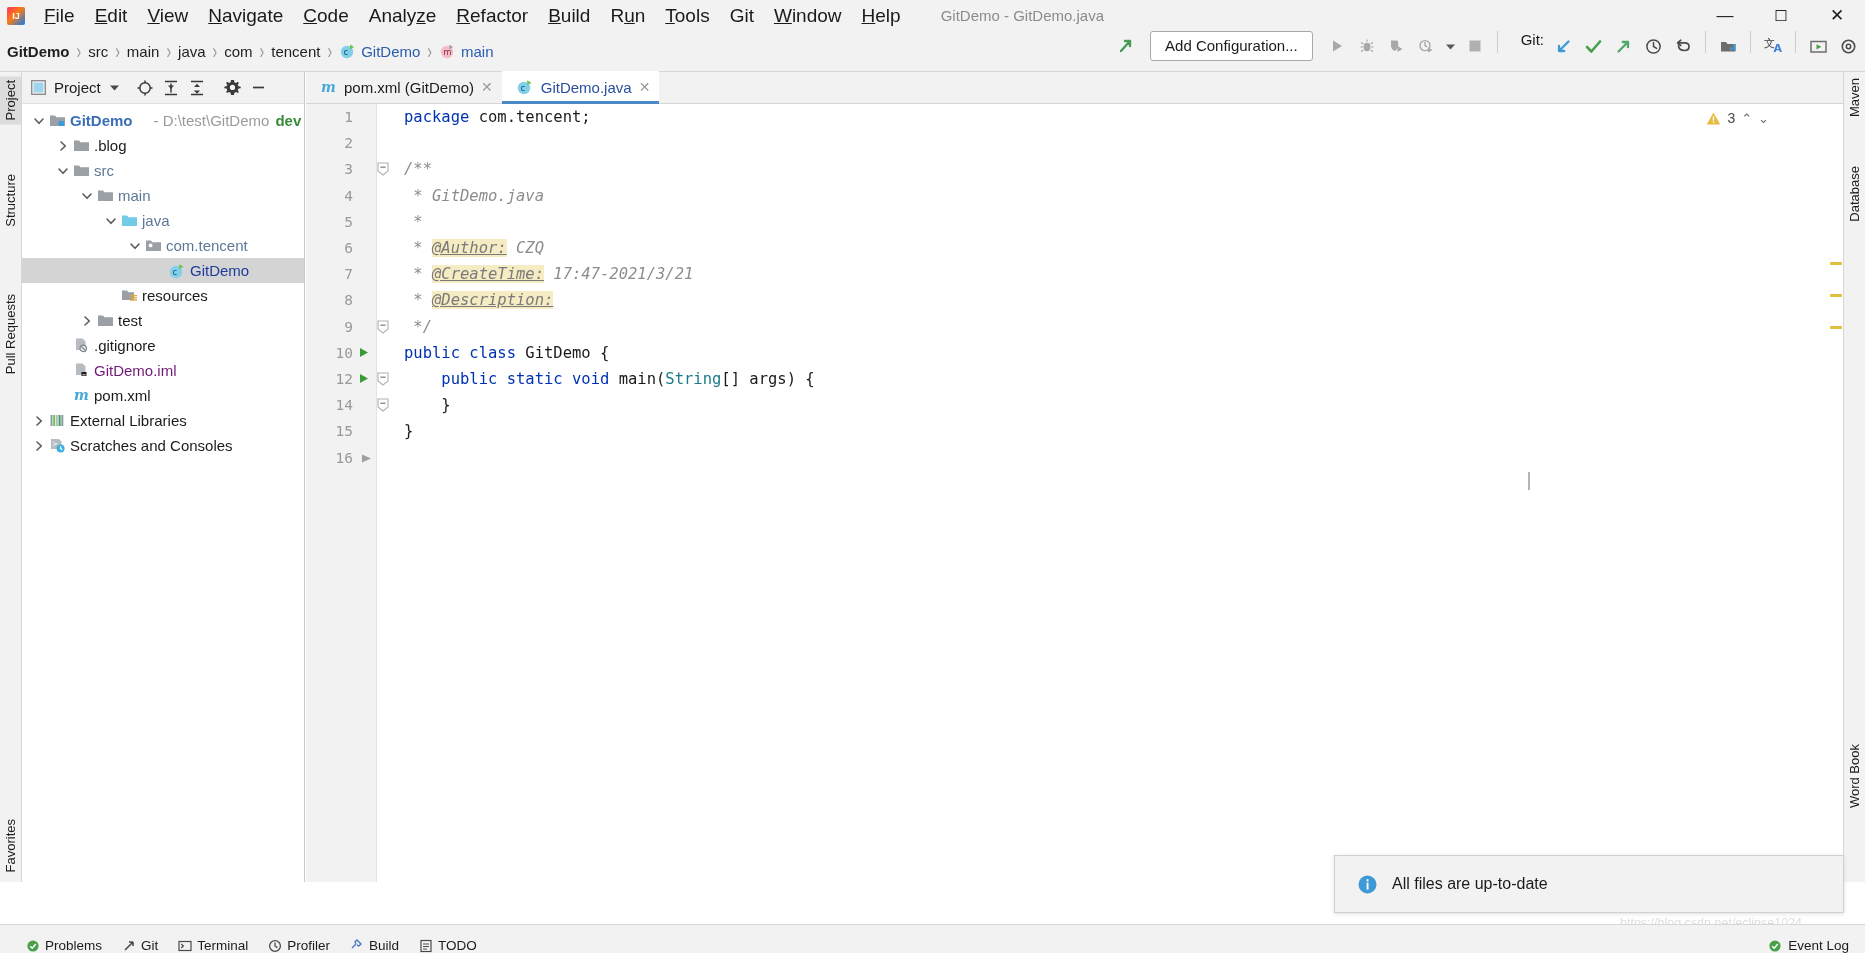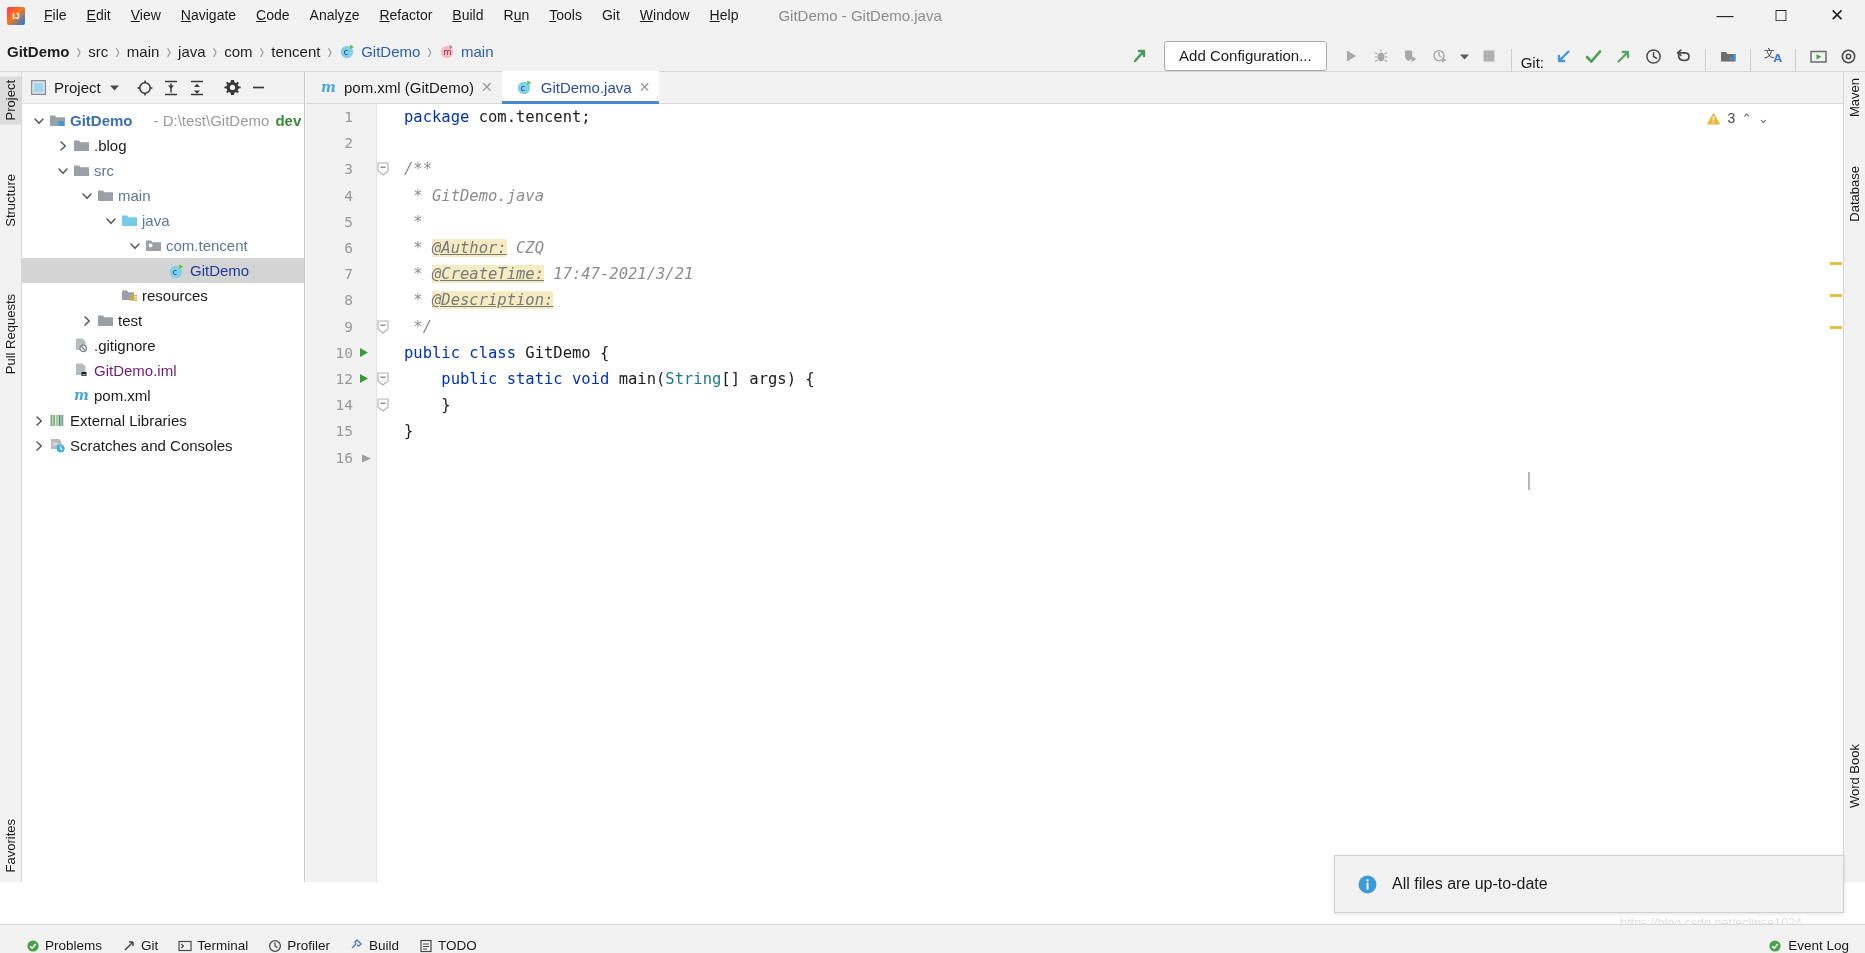--- a/index.html
+++ b/index.html
@@ -19,21 +19,21 @@
   #app-logo {
     width: 18px; height: 18px; margin-left: 7px; margin-right: 9px;
     background: linear-gradient(135deg,#fe315d 0%,#f97a12 45%,#087cfa 100%);
     border-radius: 2px; position: relative; flex: none;
   }
   #app-logo::after {
     content: "IJ"; position: absolute; left: 0; top: 0; right: 0; bottom: 0;
     color: #fff; font-size: 9px; font-weight: bold; line-height: 18px; text-align: center;
   }
   .menu-item {
-    font-size: 14px; color: #1a1a1a; padding: 3px 10px; white-space: nowrap;
+    font-size: 19px; color: #1a1a1a; padding: 3px 10px; white-space: nowrap;
     line-height: 19px;
   }
   .menu-item u { text-decoration: underline; }
   #window-title {
     font-size: 15px; color: #8c8c8c; margin-left: 30px; white-space: nowrap;
   }
   #win-controls {
     position: absolute; right: 0; top: 0; height: 31px; display: flex; align-items: center;
   }
   .win-btn {
@@ -53,33 +53,33 @@
   }
   .crumb.bold { font-weight: bold; }
   .crumb.blue { color: #2a5db0; }
   .crumb-sep {
     color: #9b9b9b; font-size: 14px; padding: 0 7px; transform: scaleY(1.55);
   }
   .crumb-icon { margin-right: 5px; display: inline-flex; }
 
   #toolbar-right {
     position: absolute; right: 0; top: 0; height: 40px;
-    display: flex; align-items: flex-end; padding-right: 2px;
+    display: flex; align-items: flex-start; padding-right: 2px;
   }
   #addconfig {
     border: 1px solid #a9a9a9; border-radius: 3px; background: #fff;
     font-size: 15px; color: #1b1b1b; padding: 5px 14px 6px; white-space: nowrap;
     margin: 0 9px;
   }
   .tb-icon {
     width: 30px; height: 30px; display: flex; align-items: center; justify-content: center;
     flex: none;
   }
   .tb-sep { width: 1px; height: 22px; background: #cdcdcd; margin: 0 7px; flex: none; }
-  #git-label { font-size: 15px; color: #1b1b1b; margin: 0 4px 0 2px; }
+  #git-label { font-size: 15px; color: #1b1b1b; margin: 0 4px 0 16px; }
 
   
   #left-strip {
     position: absolute; left: 0; top: 72px; width: 22px; height: 810px;
     background: #f2f2f2; border-right: 1px solid #d6d6d6;
   }
   .vtab {
     position: absolute; left: -1px; width: 22px;
     writing-mode: vertical-rl; transform: rotate(180deg);
     font-size: 13px; color: #1b1b1b; white-space: nowrap;

